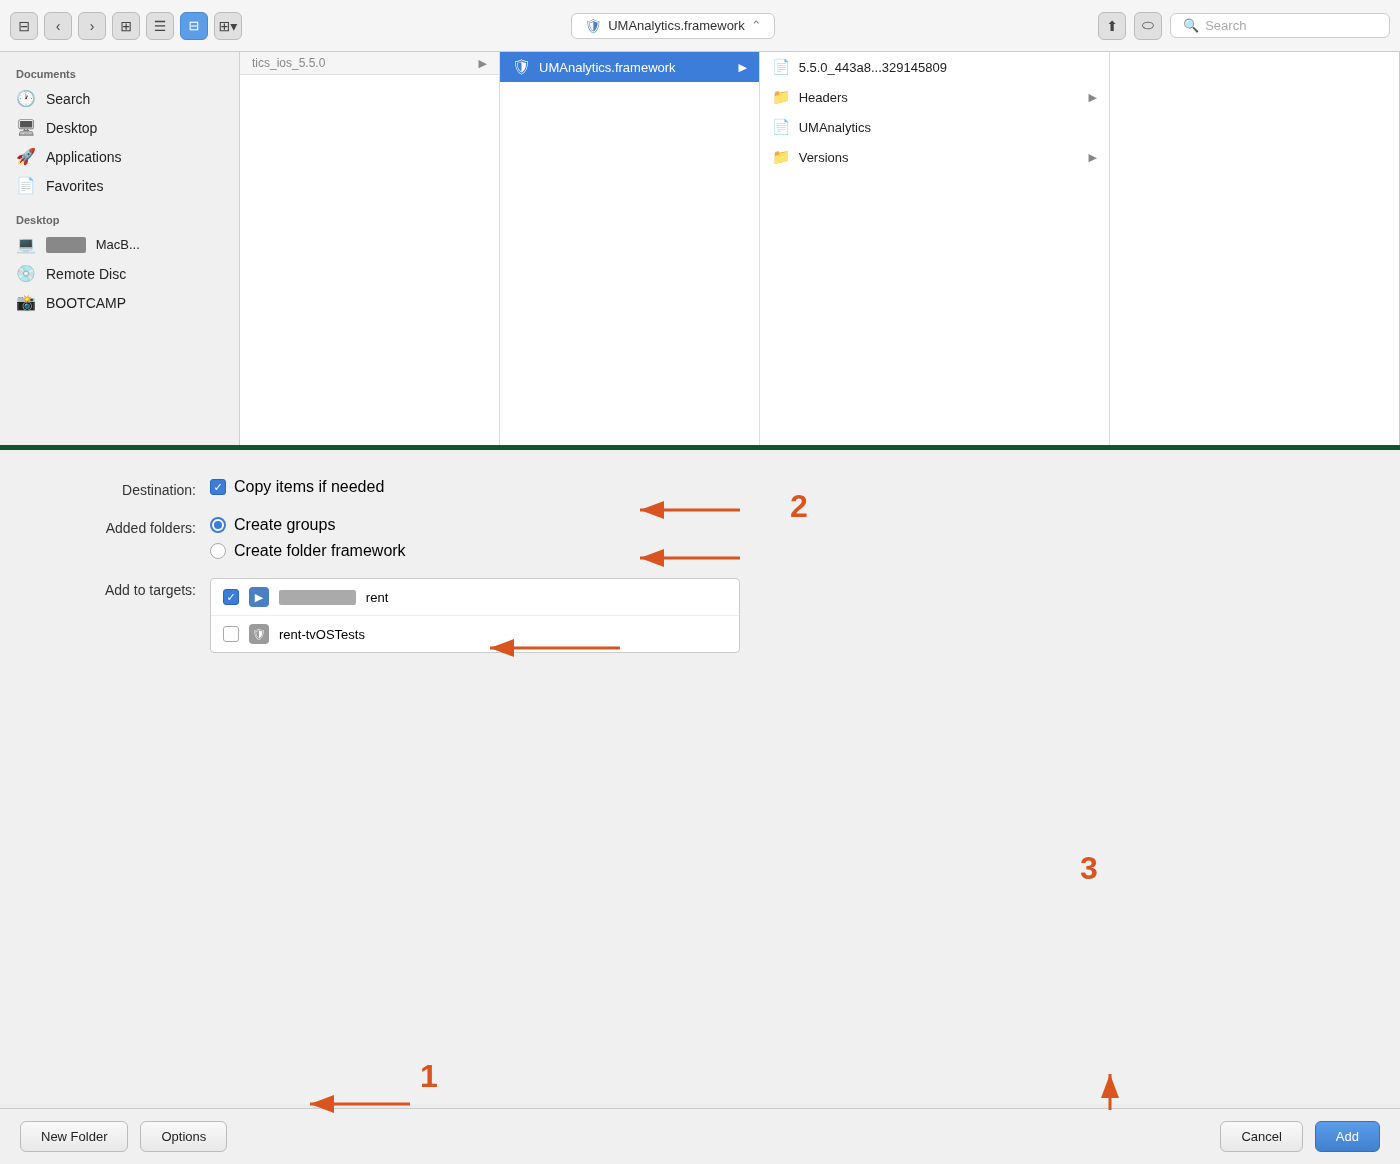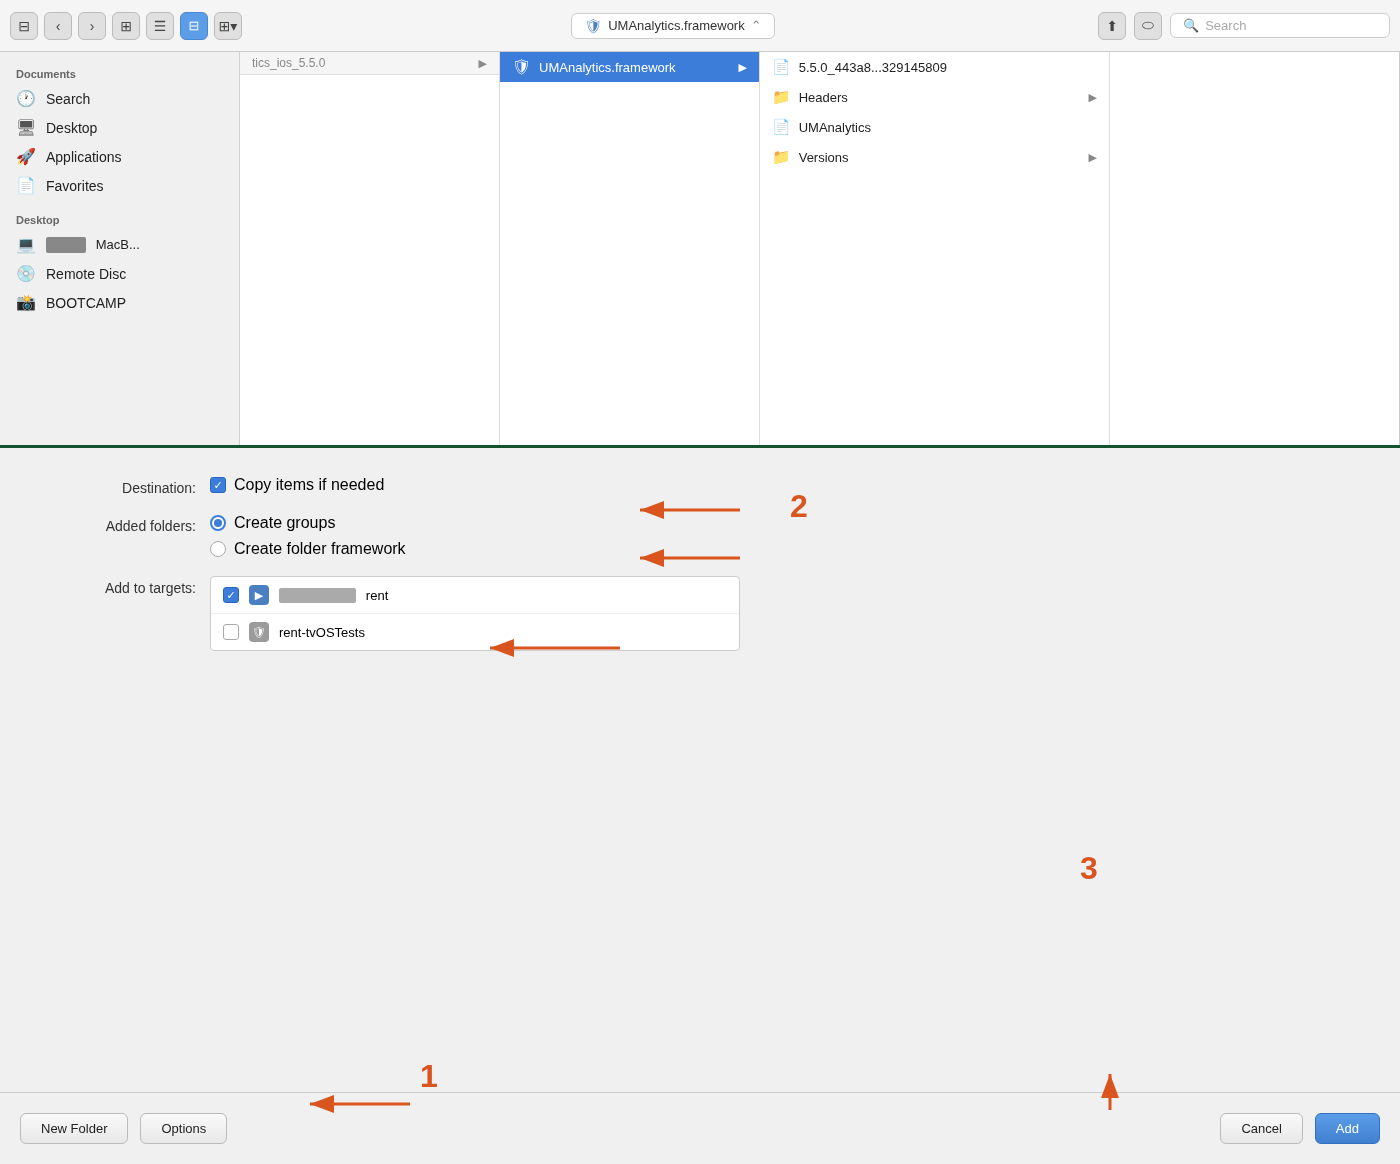--- a/index.html
+++ b/index.html
@@ -248,21 +248,21 @@
       display: flex; align-items: center; justify-content: center;
       font-size: 11px;
       color: white;
     }
     .target-icon-blue {
       background: #4a7fc1;
     }
 
     
     .bottom-bar {
-      height: 72px;
+      height: 56px;
       background: #f0f0f0;
       border-top: 1px solid #ccc;
       display: flex;
       align-items: center;
       justify-content: space-between;
       padding: 0 20px;
       position: absolute;
       bottom: 0;
       left: 0;
       width: 100%;
@@ -405,21 +405,21 @@
       </div>
       <div class="file-item">
         <span class="file-icon" style="color:#4a7fc1;">📁</span>
         <span>Versions</span>
         <span class="arrow">▶</span>
       </div>
     </div>
   </div>
 </div>
 
-<div style="position:absolute; top:445px; left:0; right:0; bottom:60px; background:#f0f0f0; border-top:3px solid #14532d; padding:28px 40px 0 40px;">
+<div style="position:absolute; top:445px; left:0; right:0; bottom:60px; background:#f0f0f0; border-top:5px solid #14532d; padding:28px 40px 0 40px;">
 
   <div class="dialog-row">
     <div class="dialog-label">Destination:</div>
     <div class="dialog-control">
       <div class="dialog-control-row">
         <div class="checkbox-box">✓</div>
         <span>Copy items if needed</span>
       </div>
     </div>
   </div>

